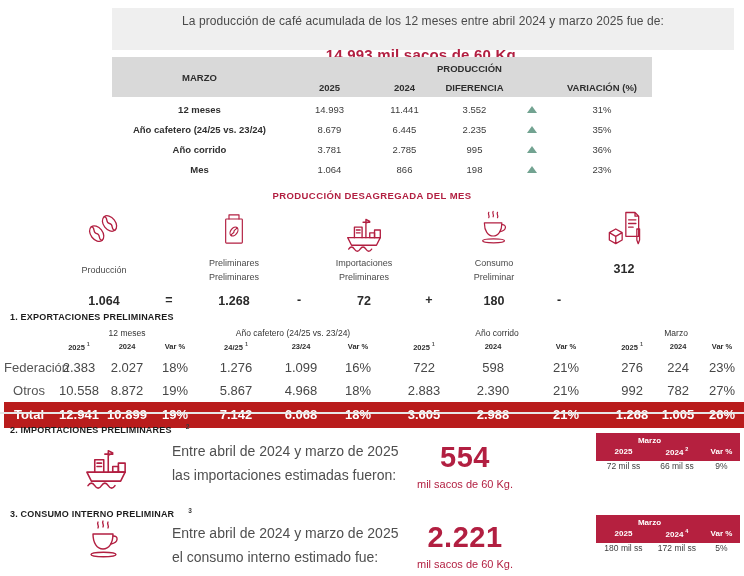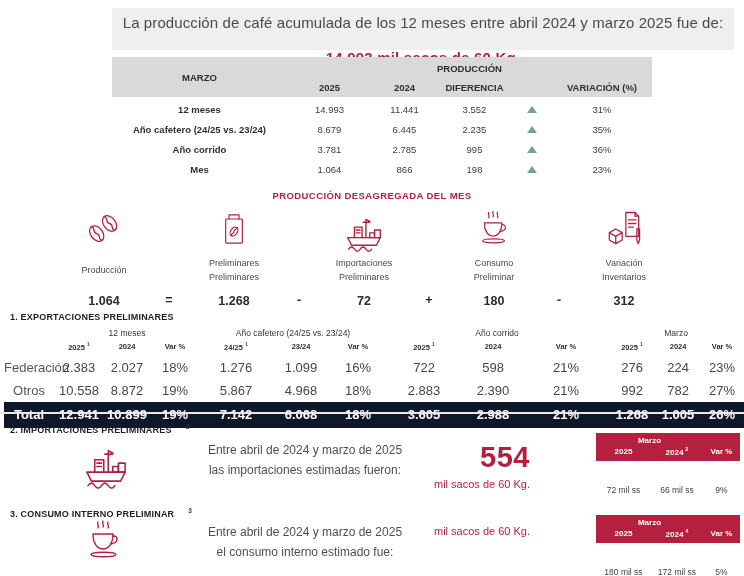--- a/index.html
+++ b/index.html
@@ -6,21 +6,21 @@
   html,body { background:#fff; }
   .page {
     position:relative; width:744px; height:576px; background:#fff;
     font-family:"Liberation Sans", sans-serif; overflow:hidden;
   }
   .abs { position:absolute; }
 
   
   .banner { left:112px; top:8px; width:622px; height:42px; background:#efefef;
             text-align:center; padding-top:6px; }
-  .banner-l1 { font-size:15px; color:#4a4a4a; letter-spacing:.1px; }
+  .banner-l1 { font-size:12px; color:#4a4a4a; letter-spacing:.1px; }
   .banner-l2 { font-size:15px; font-weight:800; color:#b21f41; margin-top:18px; letter-spacing:.2px; }
 
   
   table { border-collapse:collapse; }
   .sumtab { left:112px; top:57px; width:540px; table-layout:fixed; }
   .sumtab th { background:#d9d9d9; font-size:9.5px; font-weight:700; color:#2e2e2e;
                text-align:center; padding:4px 0; white-space:nowrap; }
   .sumtab th.prod-h { padding-top:6px; }
   .sumtab td { font-size:9.5px; color:#3c3c3c; text-align:center; padding:4.5px 0; white-space:nowrap; }
   .sumtab td.rlabel { font-weight:700; color:#2f2f2f; }
@@ -47,36 +47,36 @@
   .sec-title sup { font-size:6.5px; font-weight:700; color:#3a3a3a; margin-left:14px; }
 
   
   .exptab { left:4px; top:326px; width:740px; table-layout:fixed; }
   .exptab td { text-align:center; white-space:nowrap; }
   .exptab .grp td { font-size:8.5px; color:#333; padding:2px 0 1px; }
   .exptab .sub td { font-size:7.5px; font-weight:700; color:#2d2d2d; padding:2px 0 4px; }
   .exptab .sub sup { font-size:5.5px; margin-left:2px; color:#555; }
   .exptab tbody td { font-size:13px; color:#474747; padding:4px 0; }
   .exptab tbody td.rowlab { color:#555; }
-  .exptab tr.total td { background:#0f172a; color:#fff; font-weight:700; padding:5.5px 0; }
+  .exptab tr.total td { background:#b91c1c; color:#fff; font-weight:700; padding:5.5px 0; }
   .divider { left:0; top:412px; width:744px; height:2px; background:#e7e7e7; }
 
   
-  .sec-text { width:266px; text-align:center; font-size:12px; color:#4f4f4f; line-height:1.7; }
-  .bigval { width:130px; text-align:right; }
+  .sec-text { width:266px; text-align:left; font-size:14px; color:#4f4f4f; line-height:1.7; }
+  .bigval { width:130px; text-align:center; }
   .bigval .num { font-size:29px; font-weight:600; color:#b21f41; letter-spacing:.5px; }
   .bigval .unit { font-size:11px; color:#b21f41; margin-top:4px; white-space:nowrap; }
 
   .mini { width:144px; table-layout:fixed; }
   .mini th { background:#b5203f; color:#fff; font-weight:700; font-size:8px; text-align:center;
              white-space:nowrap; }
   .mini .mh th { padding:3px 0 0; }
   .mini .mh2 th { padding:1px 0 4px; }
   .mini th sup { font-size:5.5px; margin-left:2px; }
-  .mini td { font-size:8.5px; color:#3f3f3f; text-align:center; padding-top:24px; white-space:nowrap; }
+  .mini td { font-size:8.5px; color:#3f3f3f; text-align:center; padding-top:0; white-space:nowrap; }
 </style>
 </head>
 <body>
 
 <div class="page">
 
   <svg width="0" height="0" style="position:absolute" aria-hidden="true">
     <defs>
       <symbol id="sym-beans" viewBox="0 0 48 48">
         <g transform="rotate(-38 16 29)">
@@ -236,24 +236,20 @@
         </div>
       <div class="bd-value">180</div>
     </div>
     <div class="bd-op">-</div>
     <div class="bd-item">
       <div class="bd-iconwrap">
           <svg class="icon" width="44" height="44">
             <use href="#sym-box"></use>
           </svg>
         </div>
-      <div class="bd-label">
-          <span>Variación</span>
-          <span>Inventarios</span>
-        </div>
       <div class="bd-value">312</div>
     </div>
   </div>
 
   <div class="abs sec-title" style="left:10px; top:312px"><span>1. EXPORTACIONES PRELIMINARES</span></div>
   <table class="abs exptab">
     <colgroup>
         <col style="width:50px">
         <col style="width:50px">
         <col style="width:46px">
@@ -380,20 +376,21 @@
 
   <div class="abs sec-title" style="left:10px; top:507px"><span>3. CONSUMO INTERNO PRELIMINAR</span><sup>3</sup></div>
   <svg class="abs icon" style="left:80px; top:517px" width="48" height="48" viewBox="0 0 48 48">
       <use href="#sym-cup"></use>
     </svg>
   <div class="abs sec-text" style="left:172px; top:522px">
     <div>Entre abril de 2024 y marzo de 2025</div>
     <div>el consumo interno estimado fue:</div>
   </div>
   <div class="abs bigval" style="left:400px; top:521px">
+    <div class="num">2.221</div>
     <div class="unit">mil sacos de 60 Kg.</div>
   </div>
   <table class="abs mini" style="left:596px; top:515px">
     <colgroup>
         <col style="width:55px">
         <col style="width:52px">
         <col style="width:37px">
       </colgroup>
     <tbody>
         <tr class="mh">

